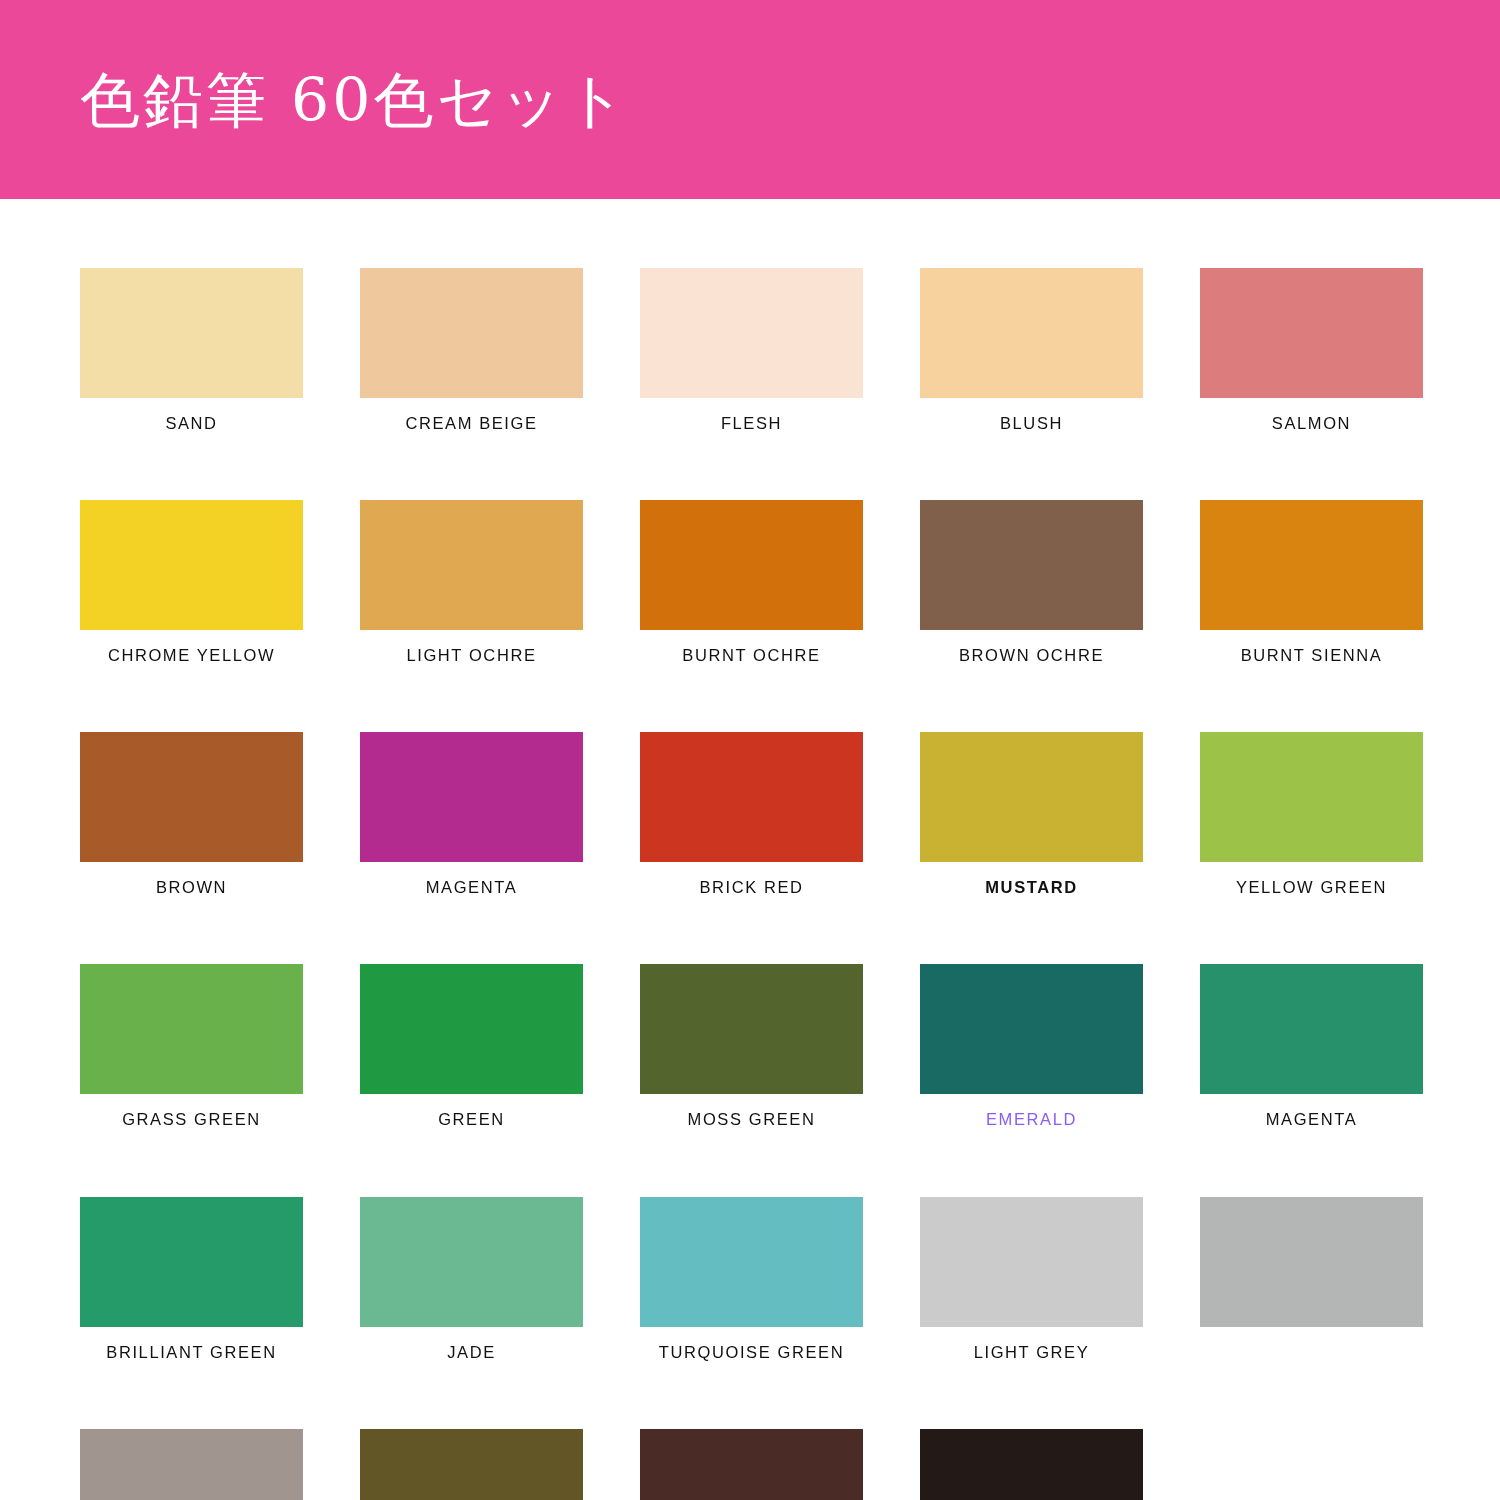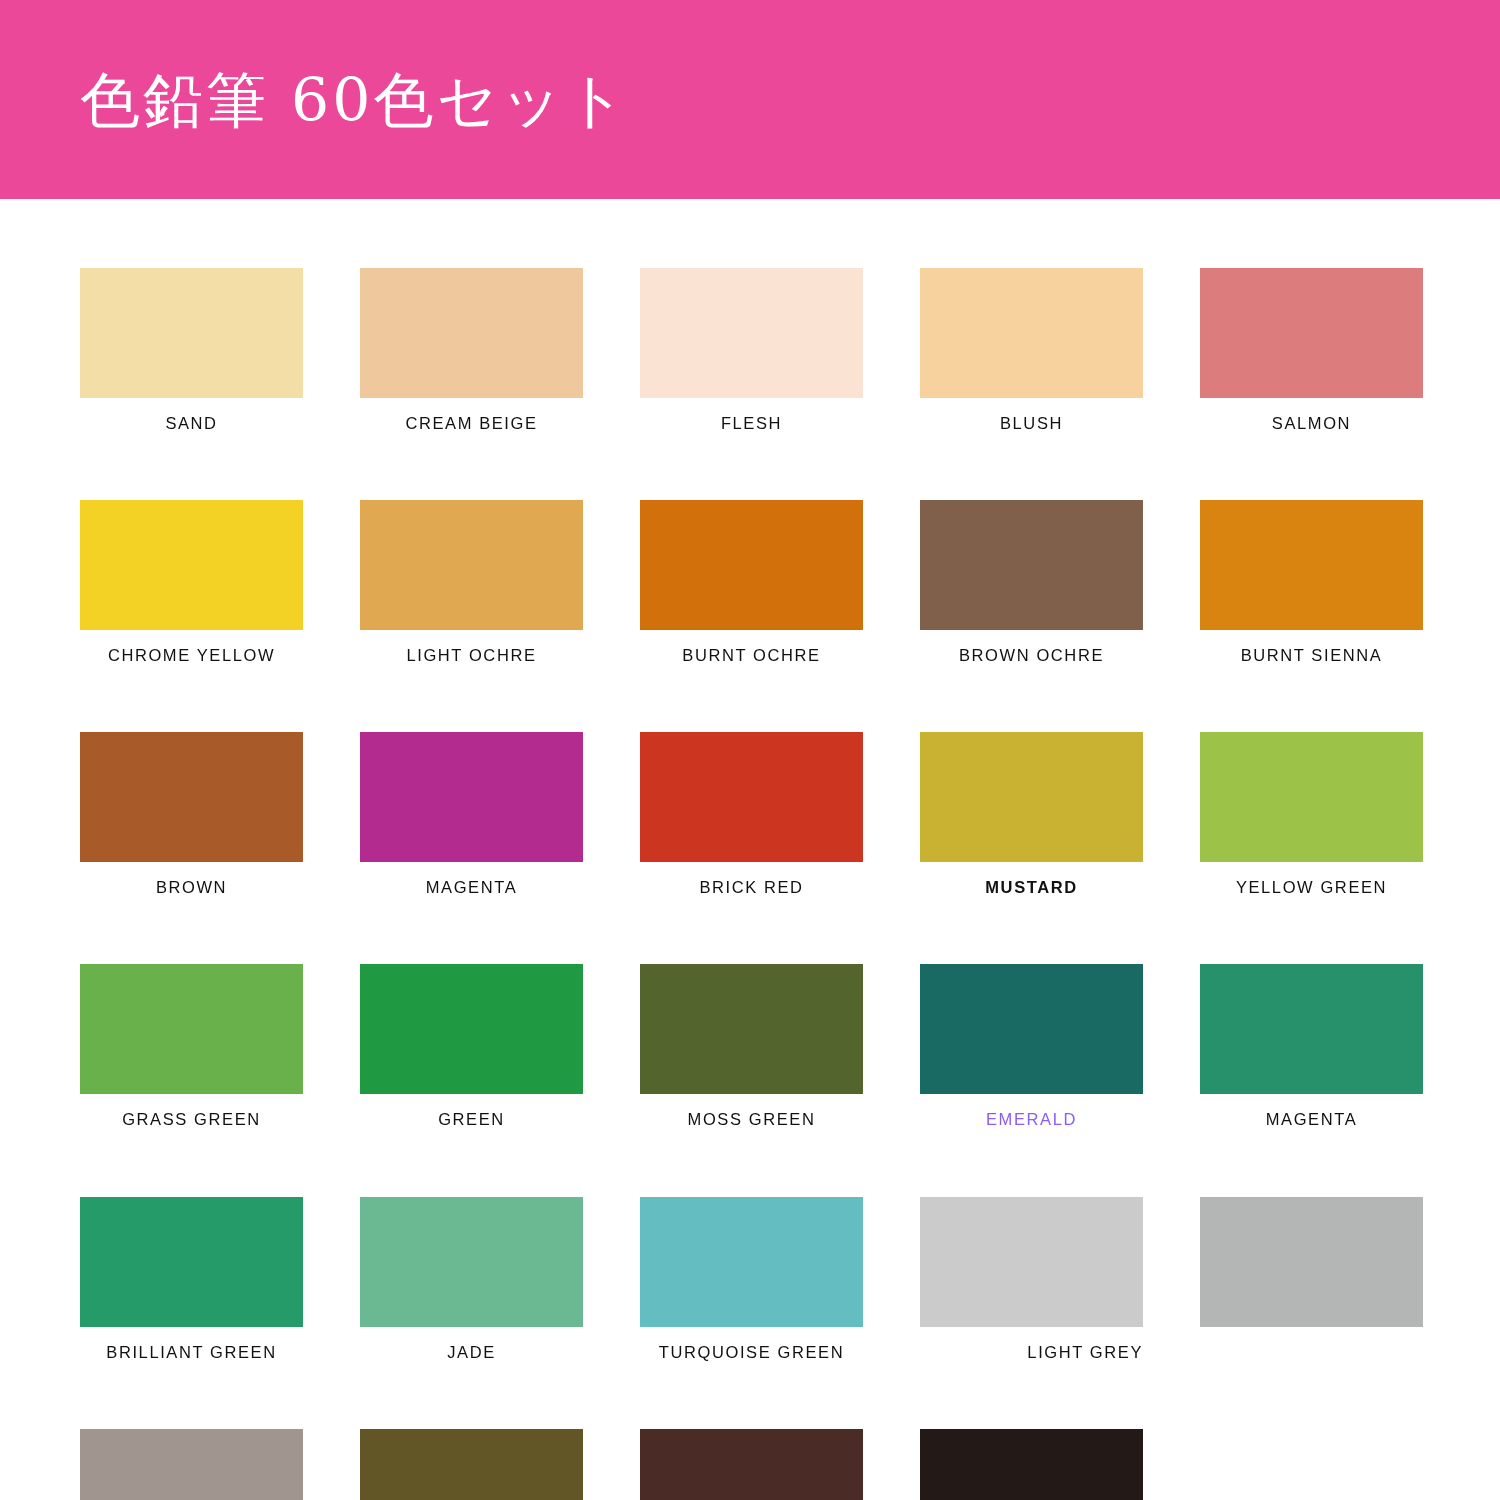--- a/index.html
+++ b/index.html
@@ -170,21 +170,21 @@
       <div class="swatch-cell">
         <div class="swatch-chip" style="background-color: rgb(107, 185, 147);"></div>
         <span class="swatch-label" style="color: rgb(17, 17, 17);">JADE</span>
       </div>
       <div class="swatch-cell">
         <div class="swatch-chip" style="background-color: rgb(99, 189, 193);"></div>
         <span class="swatch-label" style="color: rgb(17, 17, 17);">TURQUOISE GREEN</span>
       </div>
       <div class="swatch-cell">
         <div class="swatch-chip" style="background-color: rgb(202, 203, 202);"></div>
-        <span class="swatch-label" style="color: rgb(17, 17, 17); text-align: right;">LIGHT GREY</span>
+        <span class="swatch-label" style="color: rgb(17, 17, 17);">LIGHT GREY</span>
       </div>
       <div class="swatch-cell">
         <div class="swatch-chip" style="background-color: rgb(180, 181, 181);"></div>
       </div>
       <div class="swatch-cell">
         <div class="swatch-chip" style="background-color: rgb(160, 150, 143);"></div>
       </div>
       <div class="swatch-cell">
         <div class="swatch-chip" style="background-color: rgb(99, 86, 38);"></div>
       </div>

